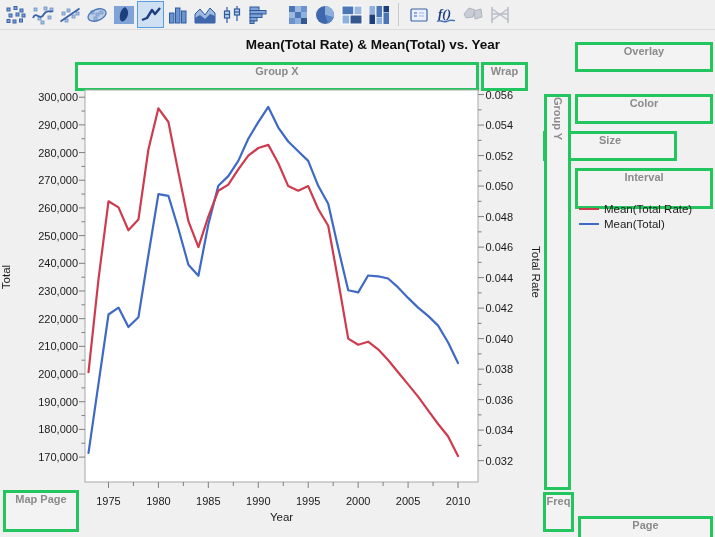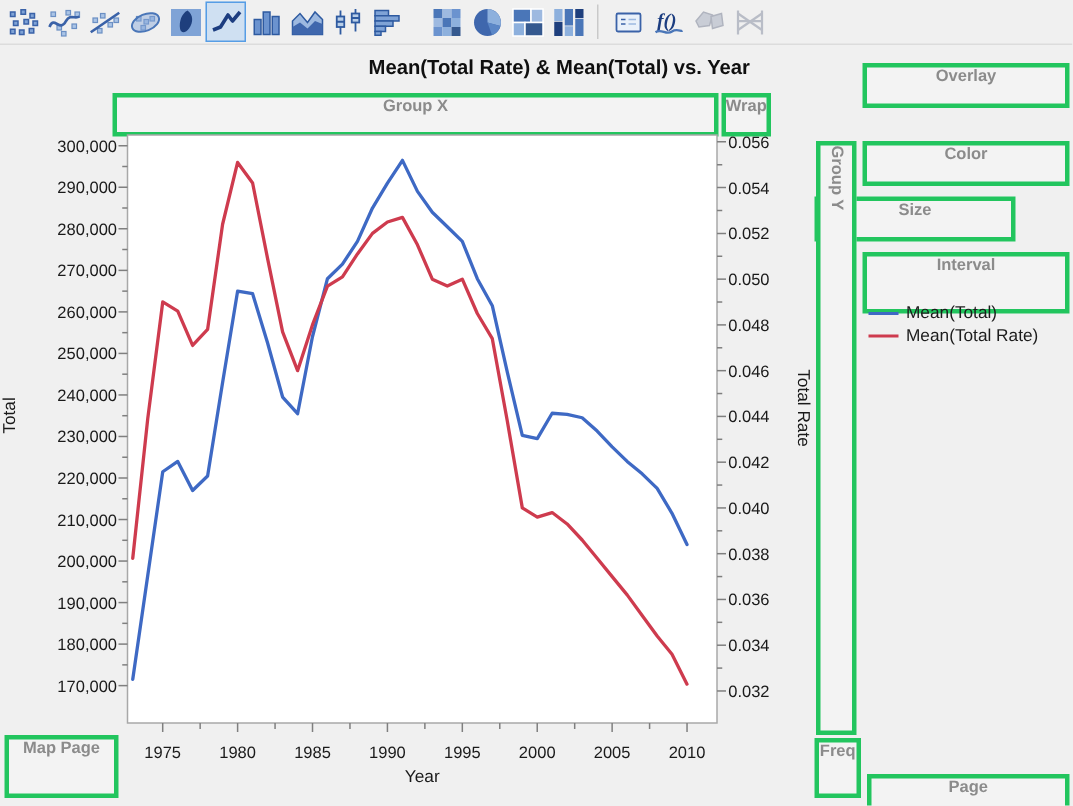--- a/index.html
+++ b/index.html
@@ -19,21 +19,21 @@
 
   
   .chart-title{position:absolute;left:60px;top:37px;width:440px;text-align:right;
                font-size:13.5px;font-weight:bold;color:#0f0f0f}
 
   
   .zone{position:absolute;background:#f3f3f3;border:3px solid #22c55e;color:#8b8b8b;
         font-size:11px;font-weight:bold;display:flex;
         justify-content:center;box-sizing:border-box}
   #zone-group-x{left:75px;top:62px;width:404px;height:29px}
-  #zone-wrap{left:481px;top:62px;width:33px;height:29px}
+  #zone-wrap{left:481px;top:62px;width:47px;height:29px}
   #zone-overlay{left:575px;top:42px;width:138px;height:30px}
   #zone-color{left:575px;top:94px;width:138px;height:30px}
   #zone-size{left:543px;top:131px;width:134px;height:30px}
   #zone-interval{left:575px;top:168px;width:138px;height:41px}
   #zone-group-y{left:544px;top:94px;width:27px;height:396px}
   #zone-group-y span{writing-mode:vertical-rl}
   #zone-map-shape{left:3px;top:490px;width:76px;height:42px}
   #zone-freq{left:543px;top:492px;width:31px;height:40px}
   #zone-page{left:578px;top:516px;width:135px;height:40px}
 
@@ -276,26 +276,26 @@
   </div>
 <div class="zone" id="zone-freq">
     <span>Freq</span>
   </div>
 <div class="zone" id="zone-page">
     <span>Page</span>
   </div>
 
 <div class="legend">
   <div class="legend-row">
+    <span class="legend-swatch" id="legend-swatch-1" style="border-top-color: rgb(206, 59, 78);"></span>
+    <span>Mean(Total Rate)</span>
+  </div>
+  <div class="legend-row">
     <span class="legend-swatch" id="legend-swatch-0" style="border-top-color: rgb(62, 105, 196);"></span>
     <span>Mean(Total)</span>
-  </div>
-  <div class="legend-row">
-    <span class="legend-swatch" id="legend-swatch-1" style="border-top-color: rgb(206, 59, 78);"></span>
-    <span>Mean(Total Rate)</span>
   </div>
 </div>
 
 <svg id="plot-svg" width="542" height="452" viewBox="0 85 542 452">
     <rect x="85" y="90" width="393" height="392" fill="#ffffff" stroke="#a8a8a8" stroke-width="1"></rect>
     <g>
       <line x1="108.4701397712825" y1="482" x2="108.4701397712825" y2="488" stroke="#7f7f7f"></line>
       <text x="108.4701397712825" y="505" text-anchor="middle" font-size="11">1975</text>
       <line x1="133.43837357052018" y1="482" x2="133.43837357052018" y2="486" stroke="#7f7f7f"></line>
       <line x1="158.40660736975784" y1="482" x2="158.40660736975784" y2="488" stroke="#7f7f7f"></line>

